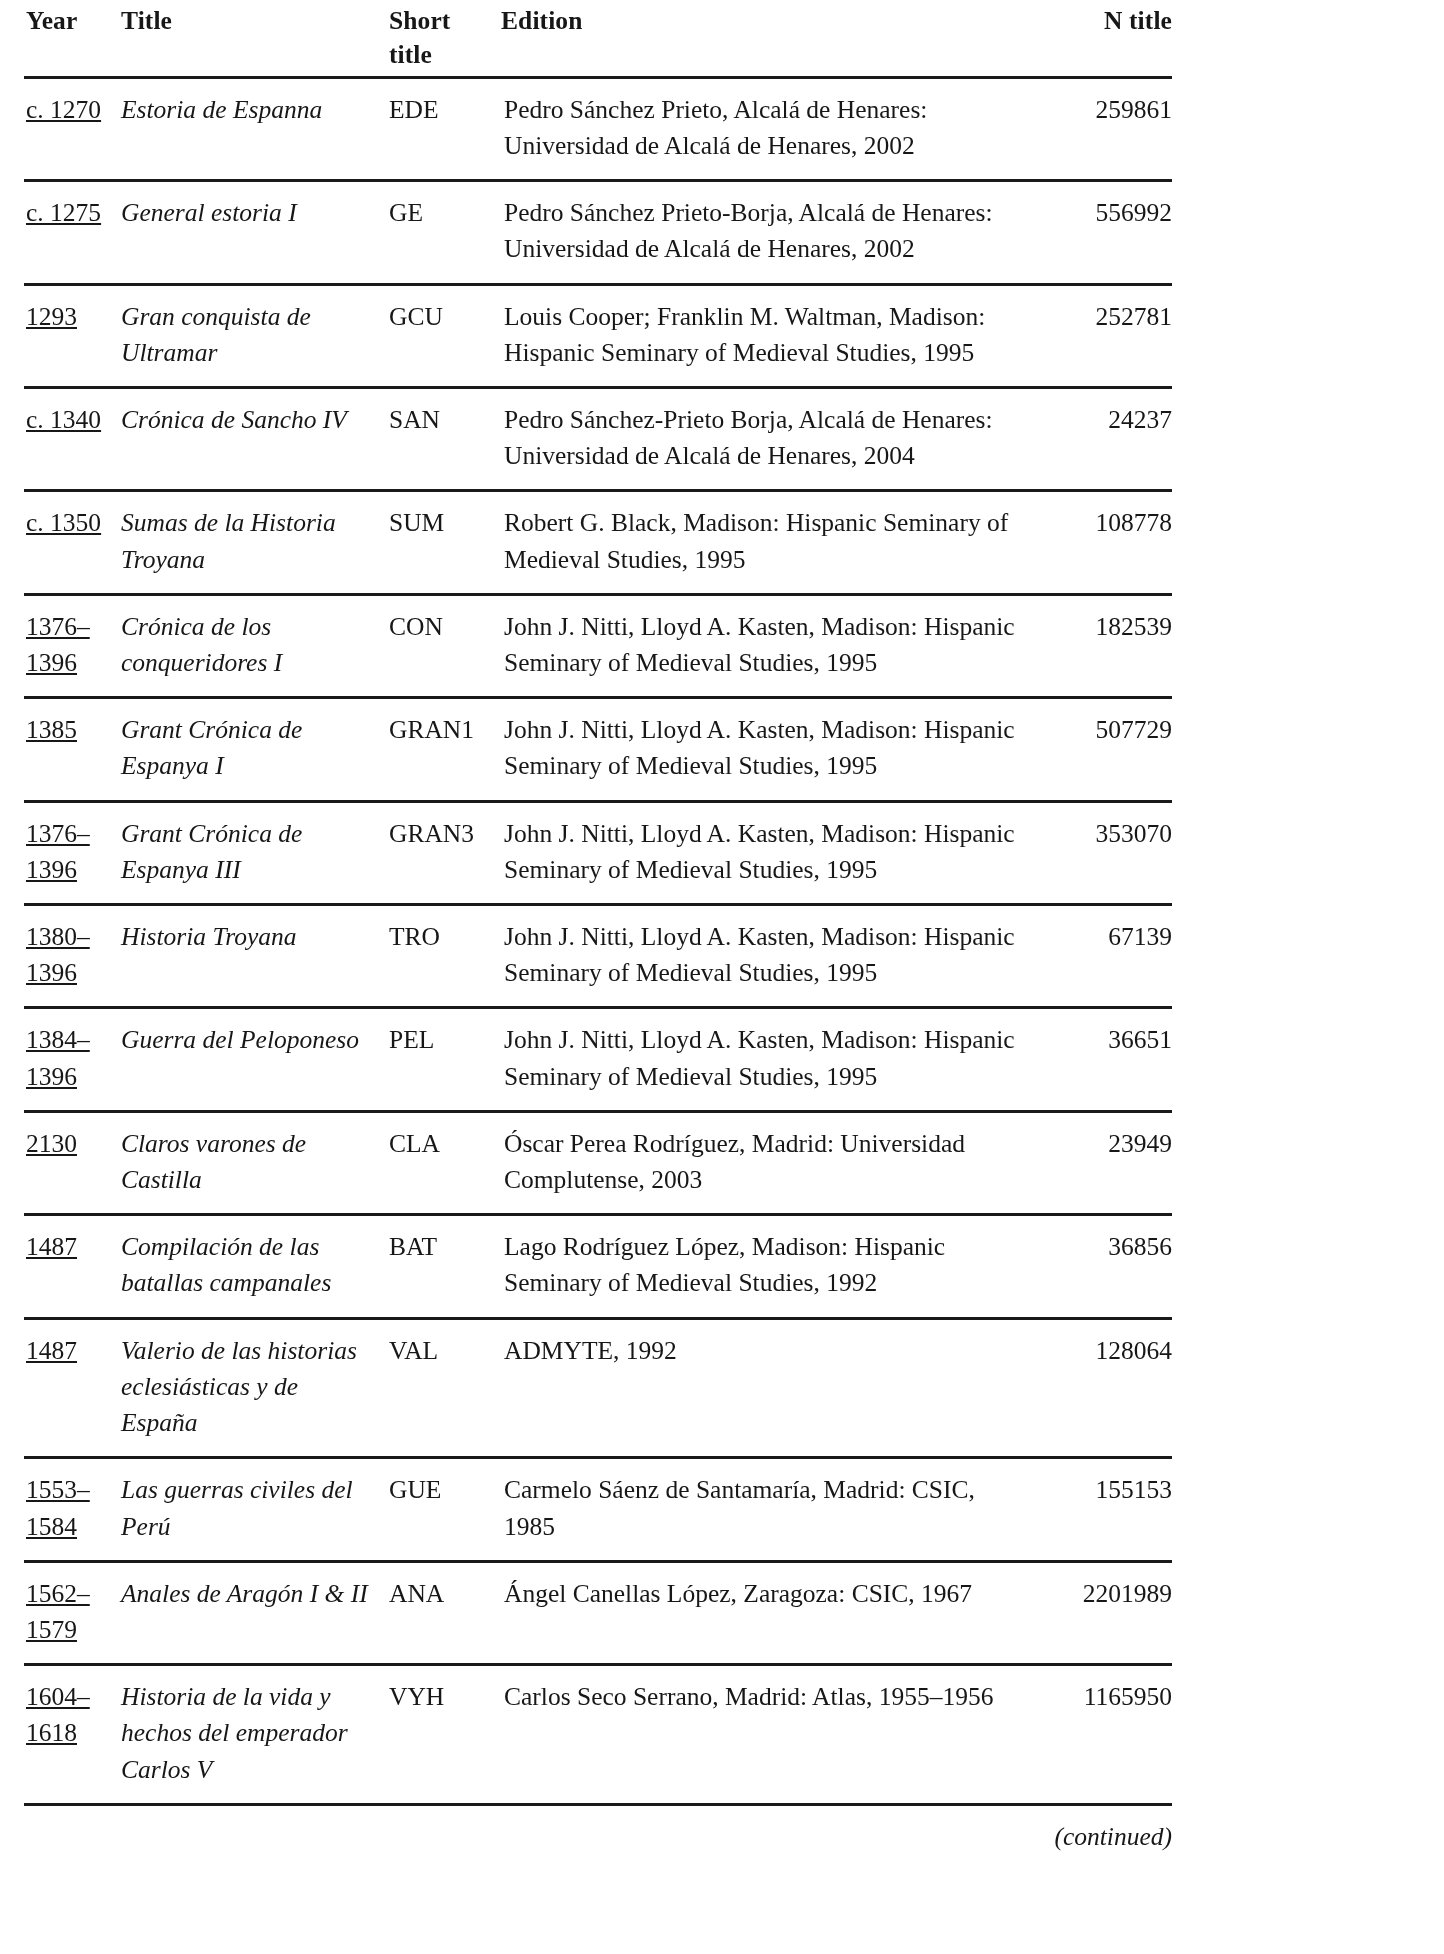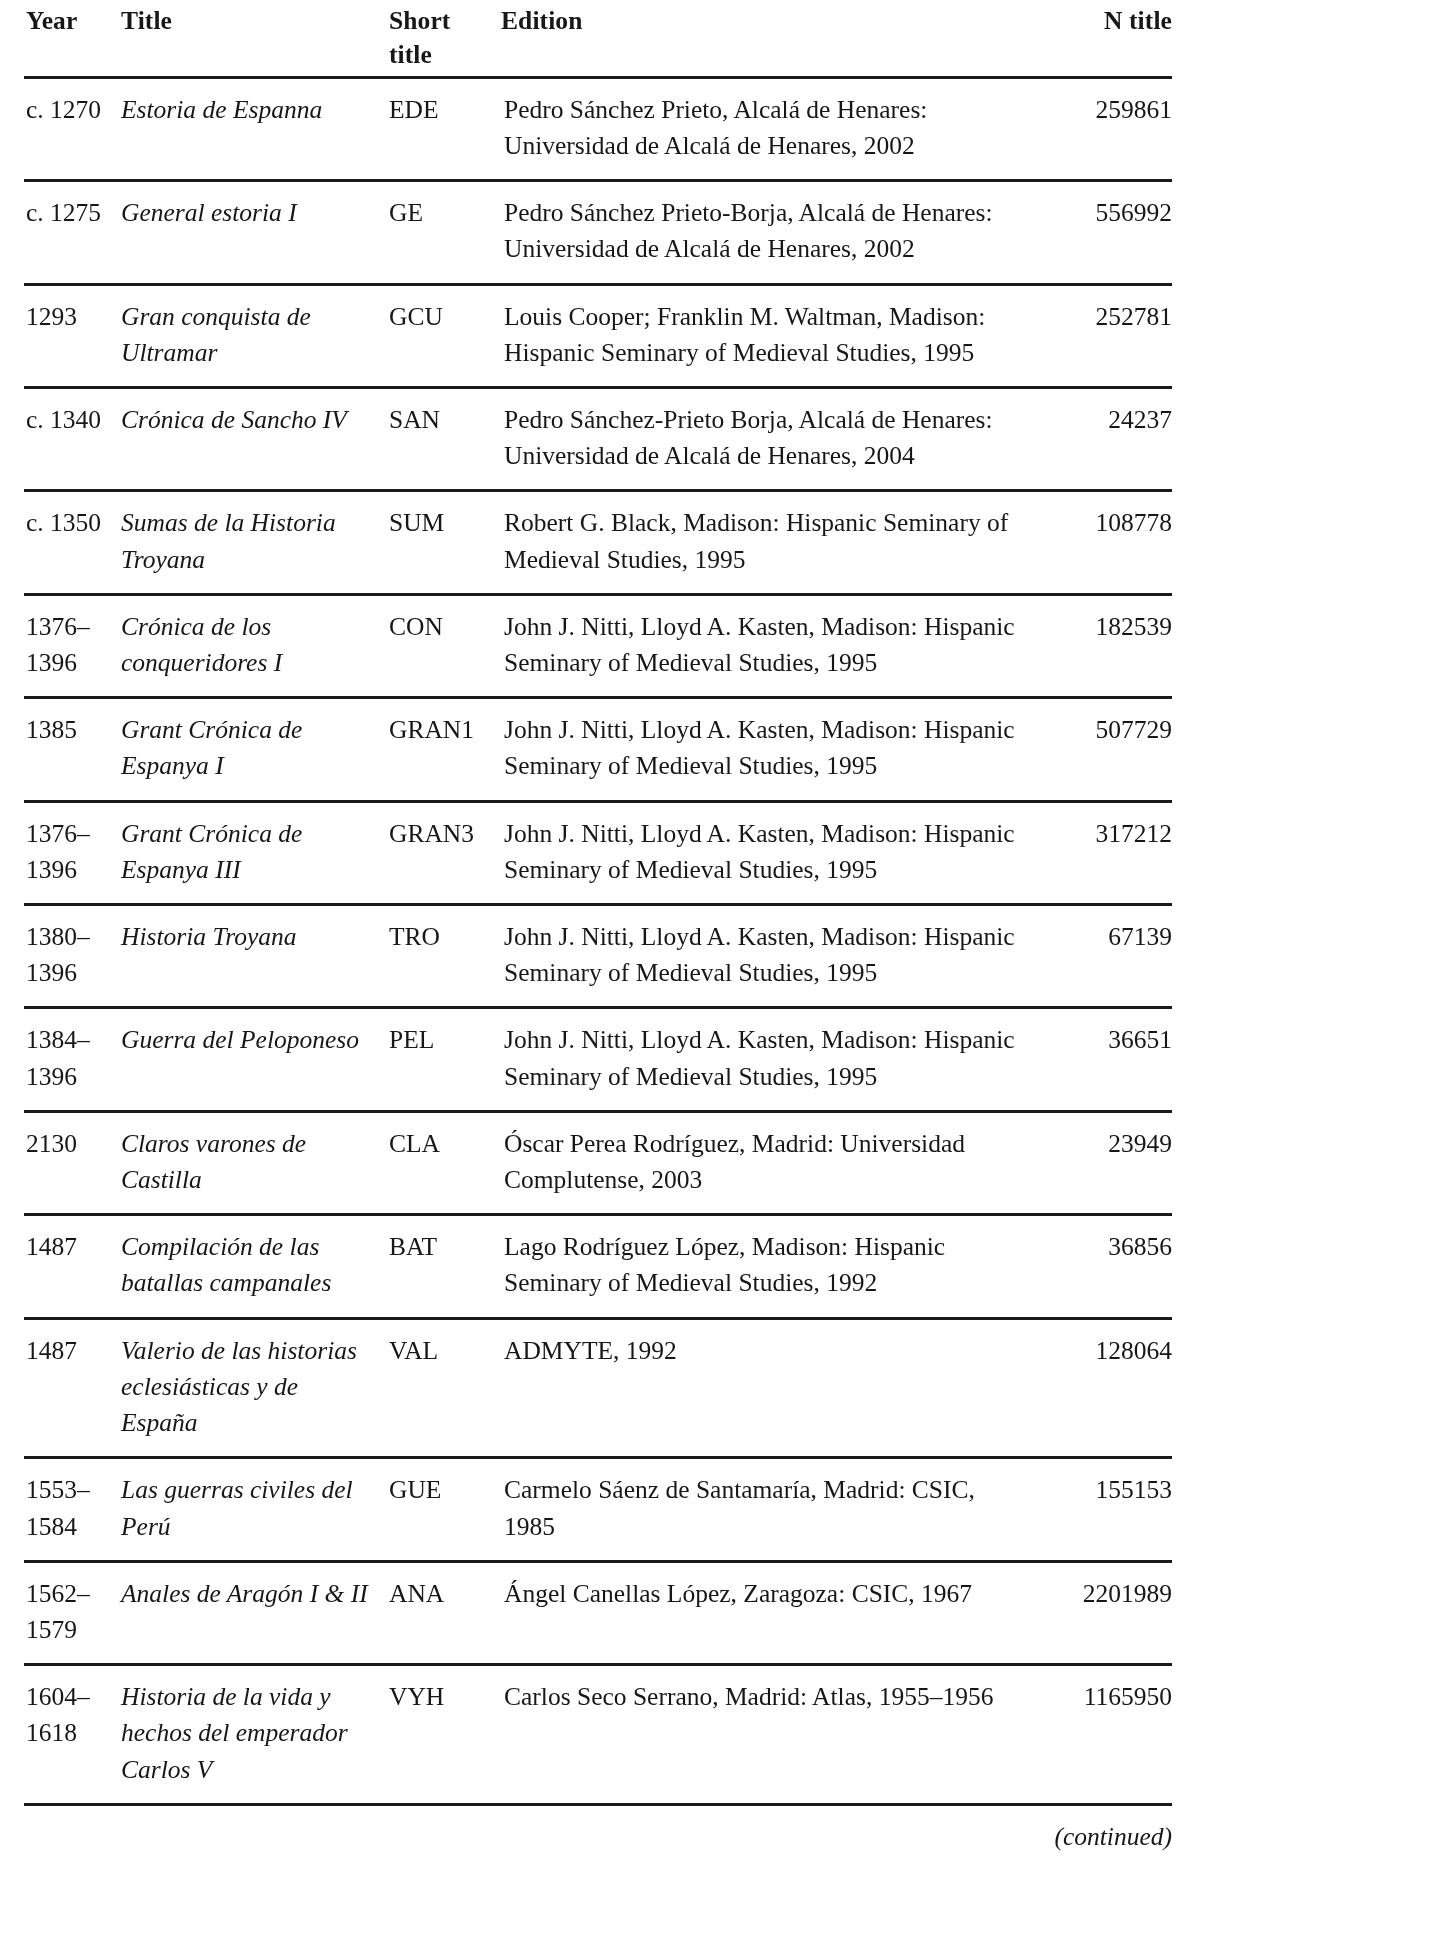--- a/index.html
+++ b/index.html
@@ -56,21 +56,21 @@
   }
   tbody tr:last-child { border-bottom: 3px solid #1a1a1a; }
 
   tbody td {
     vertical-align: top;
     padding: 13px 6px 15px 0;
     line-height: 1.42;
   }
   tbody td:first-child { padding-left: 2px; }
 
-  td.year   { white-space: normal; }
+  td.year   { white-space: normal; text-decoration: underline; }
   td.title  { font-style: italic; padding-right: 10px; margin-top: 36px; }
   td.short  { padding-right: 4px; }
   td.edition{ padding-right: 14px; padding-left: 3px; }
   td.words  { text-align: right; padding-right: 0; white-space: nowrap; }
 
   
   .table-footer {
     width: 1148px;
     text-align: right;
     font-style: italic;
@@ -154,21 +154,21 @@
           <td class="title">Grant Crónica de Espanya I</td>
           <td class="short">GRAN1</td>
           <td class="edition">John J. Nitti, Lloyd A. Kasten, Madison: Hispanic Seminary of Medieval Studies, 1995</td>
           <td class="words">507729</td>
         </tr>
         <tr>
           <td class="year">1376–1396</td>
           <td class="title">Grant Crónica de Espanya III</td>
           <td class="short">GRAN3</td>
           <td class="edition">John J. Nitti, Lloyd A. Kasten, Madison: Hispanic Seminary of Medieval Studies, 1995</td>
-          <td class="words">317212</td>
+          <td class="words">353070</td>
         </tr>
         <tr>
           <td class="year">1380–1396</td>
           <td class="title">Historia Troyana</td>
           <td class="short">TRO</td>
           <td class="edition">John J. Nitti, Lloyd A. Kasten, Madison: Hispanic Seminary of Medieval Studies, 1995</td>
           <td class="words">67139</td>
         </tr>
         <tr>
           <td class="year">1384–1396</td>

